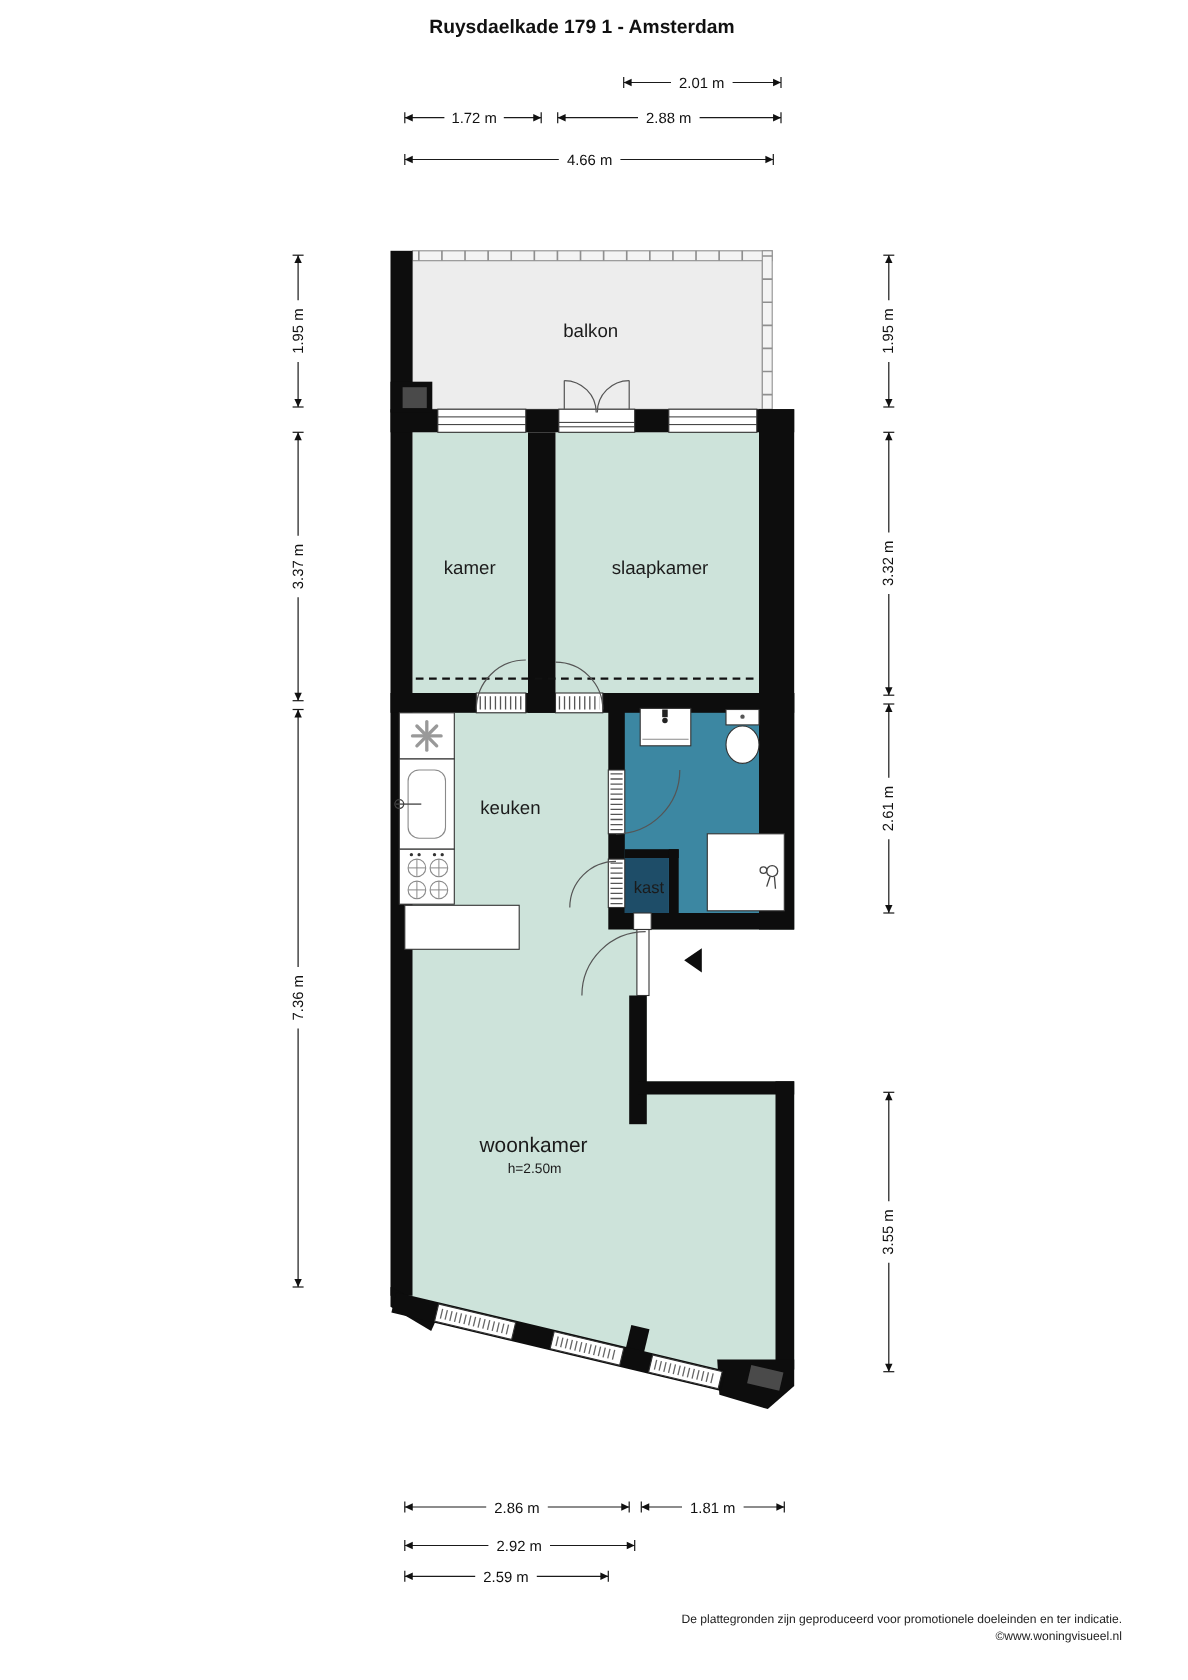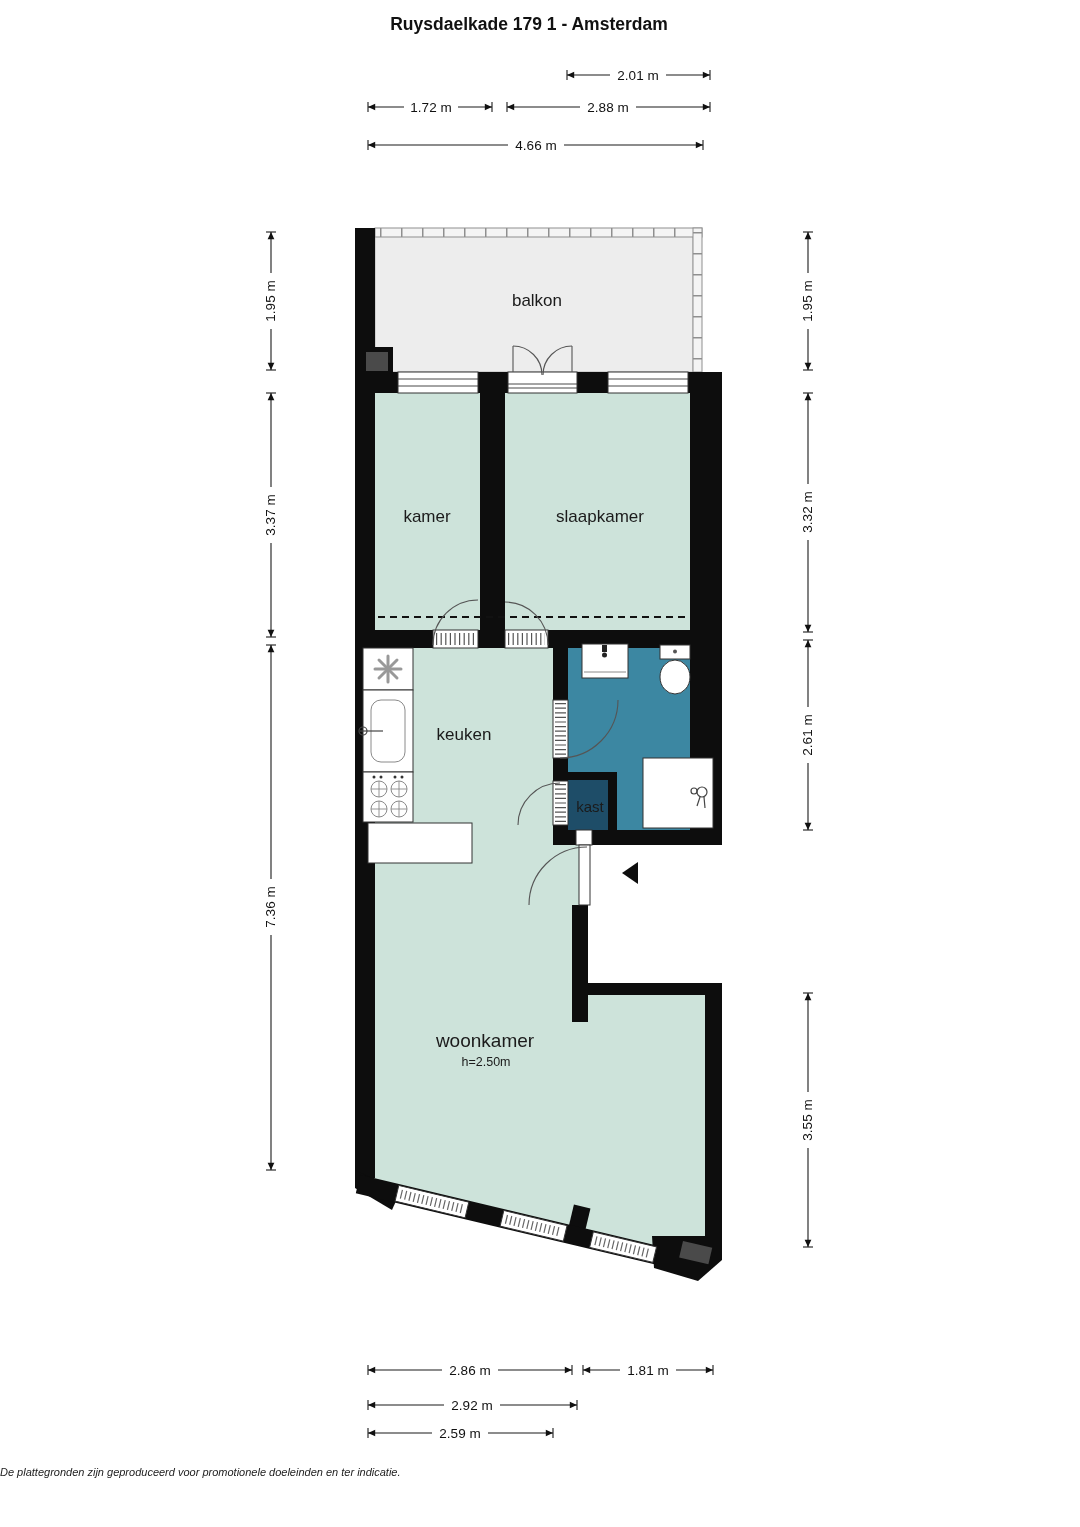--- a/index.html
+++ b/index.html
@@ -1,21 +1,21 @@
 <!DOCTYPE html>
 <html><head>
 <meta charset="utf-8">
 <style>
   html,body{margin:0;padding:0;background:#fff;}
   .page{position:relative;width:1078px;height:1527px;background:#fff;overflow:hidden;
         font-family:"Liberation Sans",sans-serif;}
   .title{position:absolute;top:14px;left:0;width:1058px;text-align:center;
          font-weight:bold;font-size:17.5px;line-height:20px;color:#111;}
-  .footer{position:absolute;top:1464px;left:0;width:1020px;text-align:left;
-          font-size:11px;line-height:16px;color:#222;font-style:italic;}
+  .footer{position:absolute;top:1464px;left:0;width:1020px;text-align:right;
+          font-size:11px;line-height:16px;color:#222;}
   svg{position:absolute;top:0;left:0;}
   .w{fill:#0d0d0d;}
   .mint{fill:#cde3da;}
   .teal{fill:#3c87a2;}
   .navy{fill:#1e4d68;}
   .balc{fill:#ededed;stroke:#b5b5b5;stroke-width:1;}
   .rail{fill:#f4f4f4;stroke:#8f8f8f;stroke-width:1;}
   .fixt{fill:#fff;stroke:#333;stroke-width:1;}
   .fthin{fill:none;stroke:#8a8a8a;stroke-width:1;}
   .fdark{fill:none;stroke:#444;stroke-width:1.2;}
@@ -332,15 +332,16 @@
       <line x1="368" y1="1433" x2="432" y2="1433" marker-start="url(#ah)"></line>
       <line x1="488" y1="1433" x2="553" y2="1433" marker-end="url(#ah)"></line>
       <line x1="368" y1="1428" x2="368" y2="1438"></line>
         <line x1="553" y1="1428" x2="553" y2="1438"></line>
       <text x="460" y="1438" text-anchor="middle">2.59 m</text>
     </g>
   </svg>
 
   <div class="footer">
     <div>De plattegronden zijn geproduceerd voor promotionele doeleinden en ter indicatie.</div>
+    <div>©www.woningvisueel.nl</div>
   </div>
 
 </div>
 
 </body></html>

